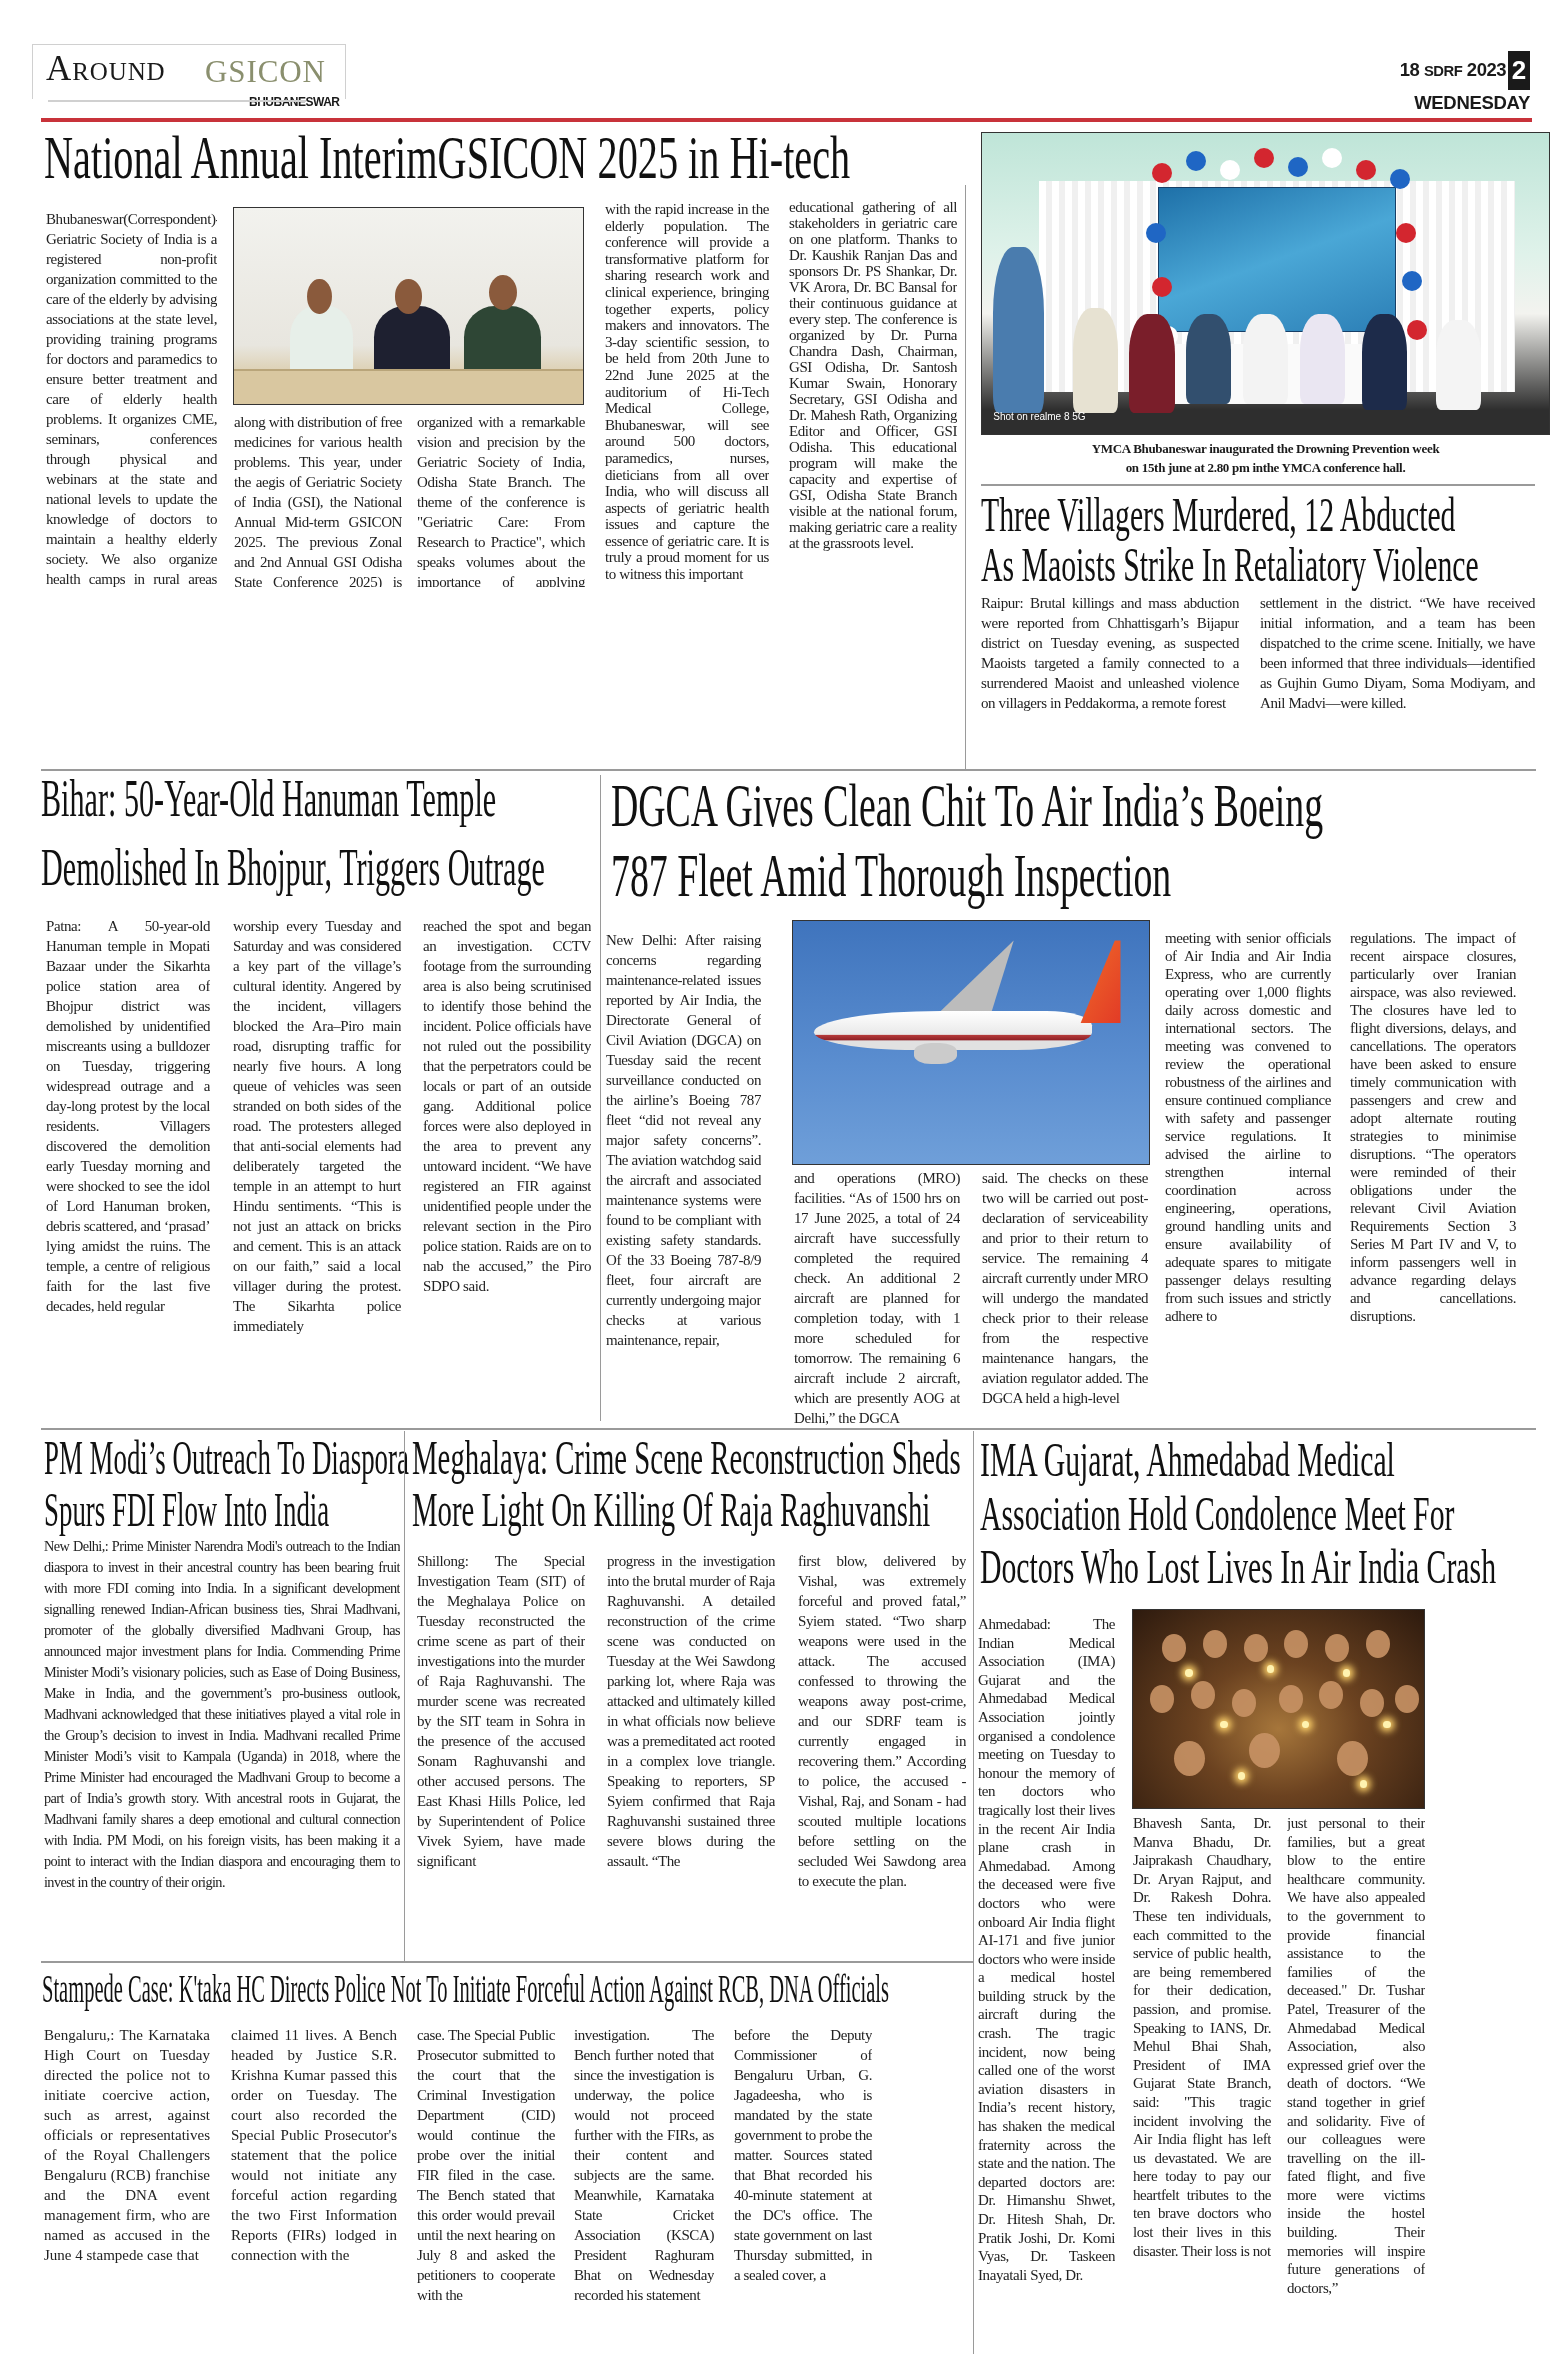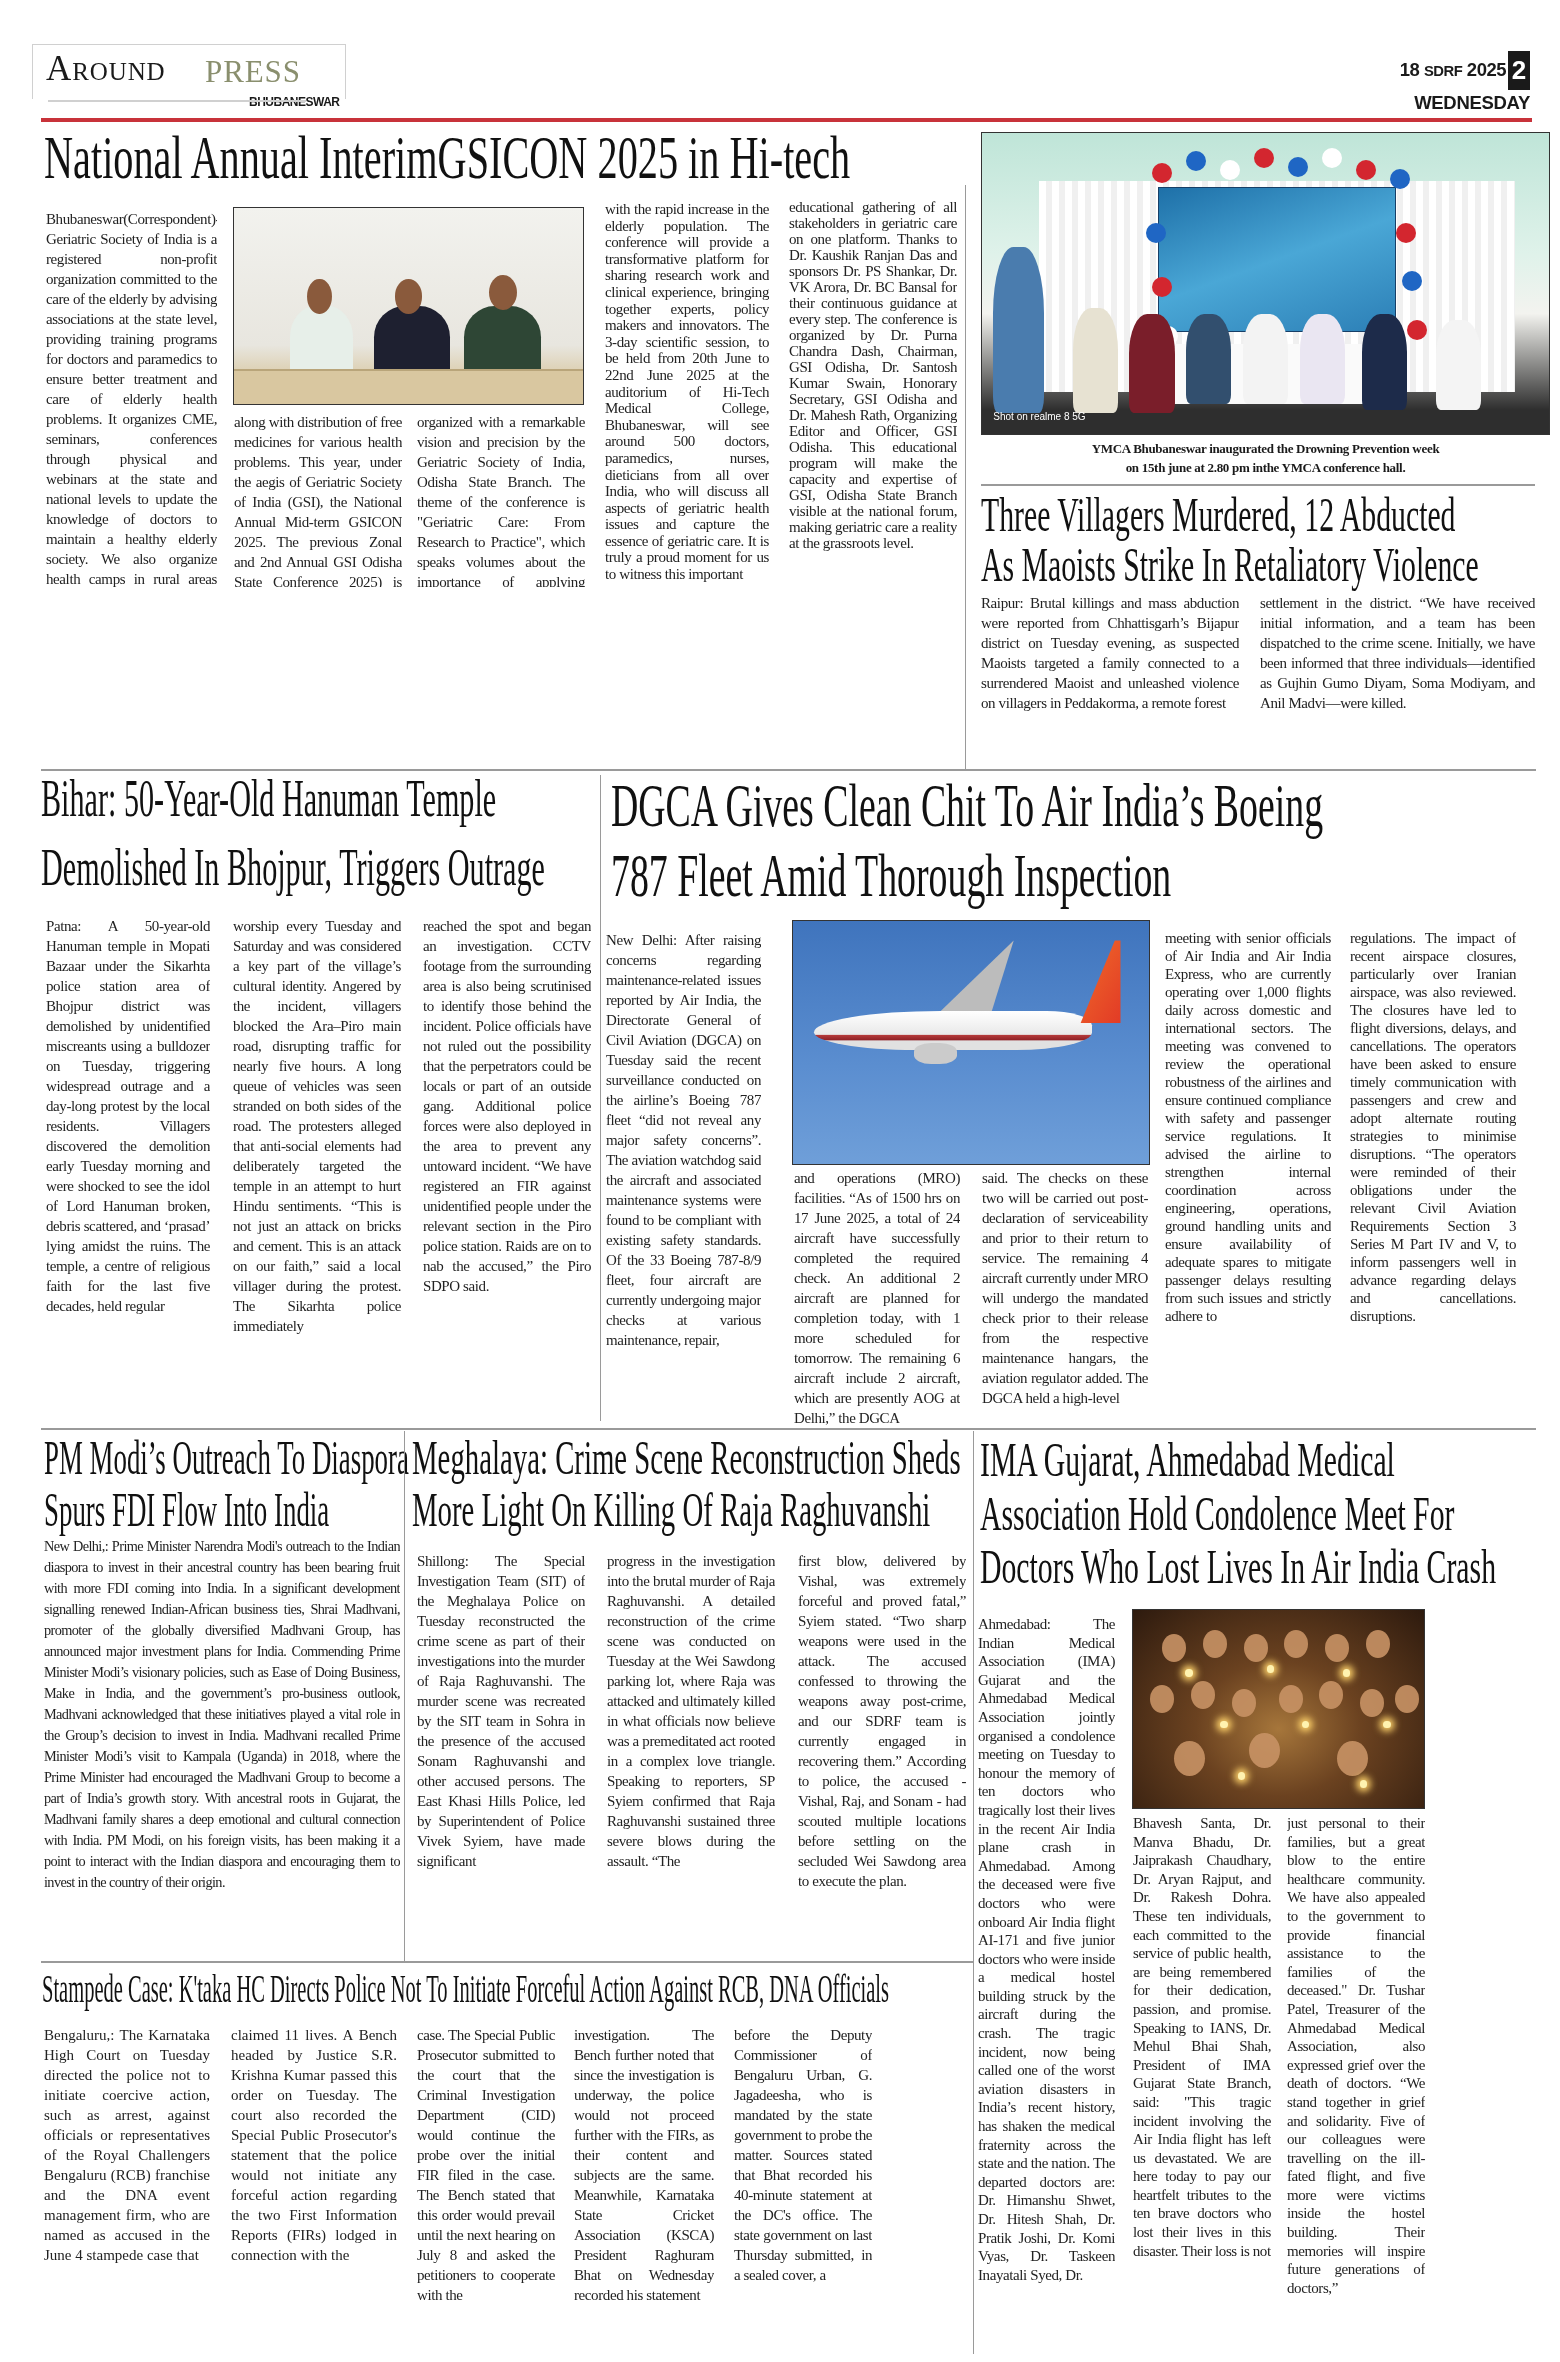--- a/index.html
+++ b/index.html
@@ -62,29 +62,29 @@
   
   .cd-bg { position:absolute; inset:0; background: radial-gradient(ellipse at 50% 60%, #a6763b 0%, #6b4220 40%, #2d1a0e 100%); }
   .cd-face { position:absolute; width:24px; height:28px; border-radius:50%; background: #c89265; opacity:0.9; }
   .cd-flame { position:absolute; width:7.4px; height:7.4px; border-radius:50%; background:#fff3b0; box-shadow:0 0 7.4px 3.7px #ffd36b; }
 </style>
 </head>
 <body>
 
 <div class="abs logo-box">
   <span class="logo-around">Around</span>
-  <span class="logo-odisha">PRESS</span>
+  <span class="logo-odisha">GSICON</span>
   <span class="logo-city">BHUBANESWAR</span>
 </div>
 <div class="abs logo-underline"></div>
 
 <div class="abs date-line">
   <span>18</span>
   <span class="small">SDRF</span>
-  <span>2025</span>
+  <span>2023</span>
 </div>
 <div class="abs page-num">2</div>
 <div class="abs day-line">WEDNESDAY</div>
 <div class="abs red-rule"></div>
 
 <div class="abs hl" style="left:44px; top:127px; font-size:61px; transform:scaleX(0.66);">National Annual InterimGSICON 2025 in Hi-tech</div>
 <div class="rule-v" style="left:981px; top:134px; height:46px;"></div>
 
 <div class="col tight" style="left:46px; top:209px; width:171px; height:378px;">Bhubaneswar(Correspondent)- Geriatric Society of India is a registered non-profit organization committed to the care of the elderly by advising associations at the state level, providing training programs for doctors and paramedics to ensure better treatment and care of elderly health problems. It organizes CME, seminars, conferences through physical and webinars at the state and national levels to update the knowledge of doctors to maintain a healthy elderly society. We also organize health camps in rural areas and provide health consultancy services in various old age homes of Odisha</div>
 

